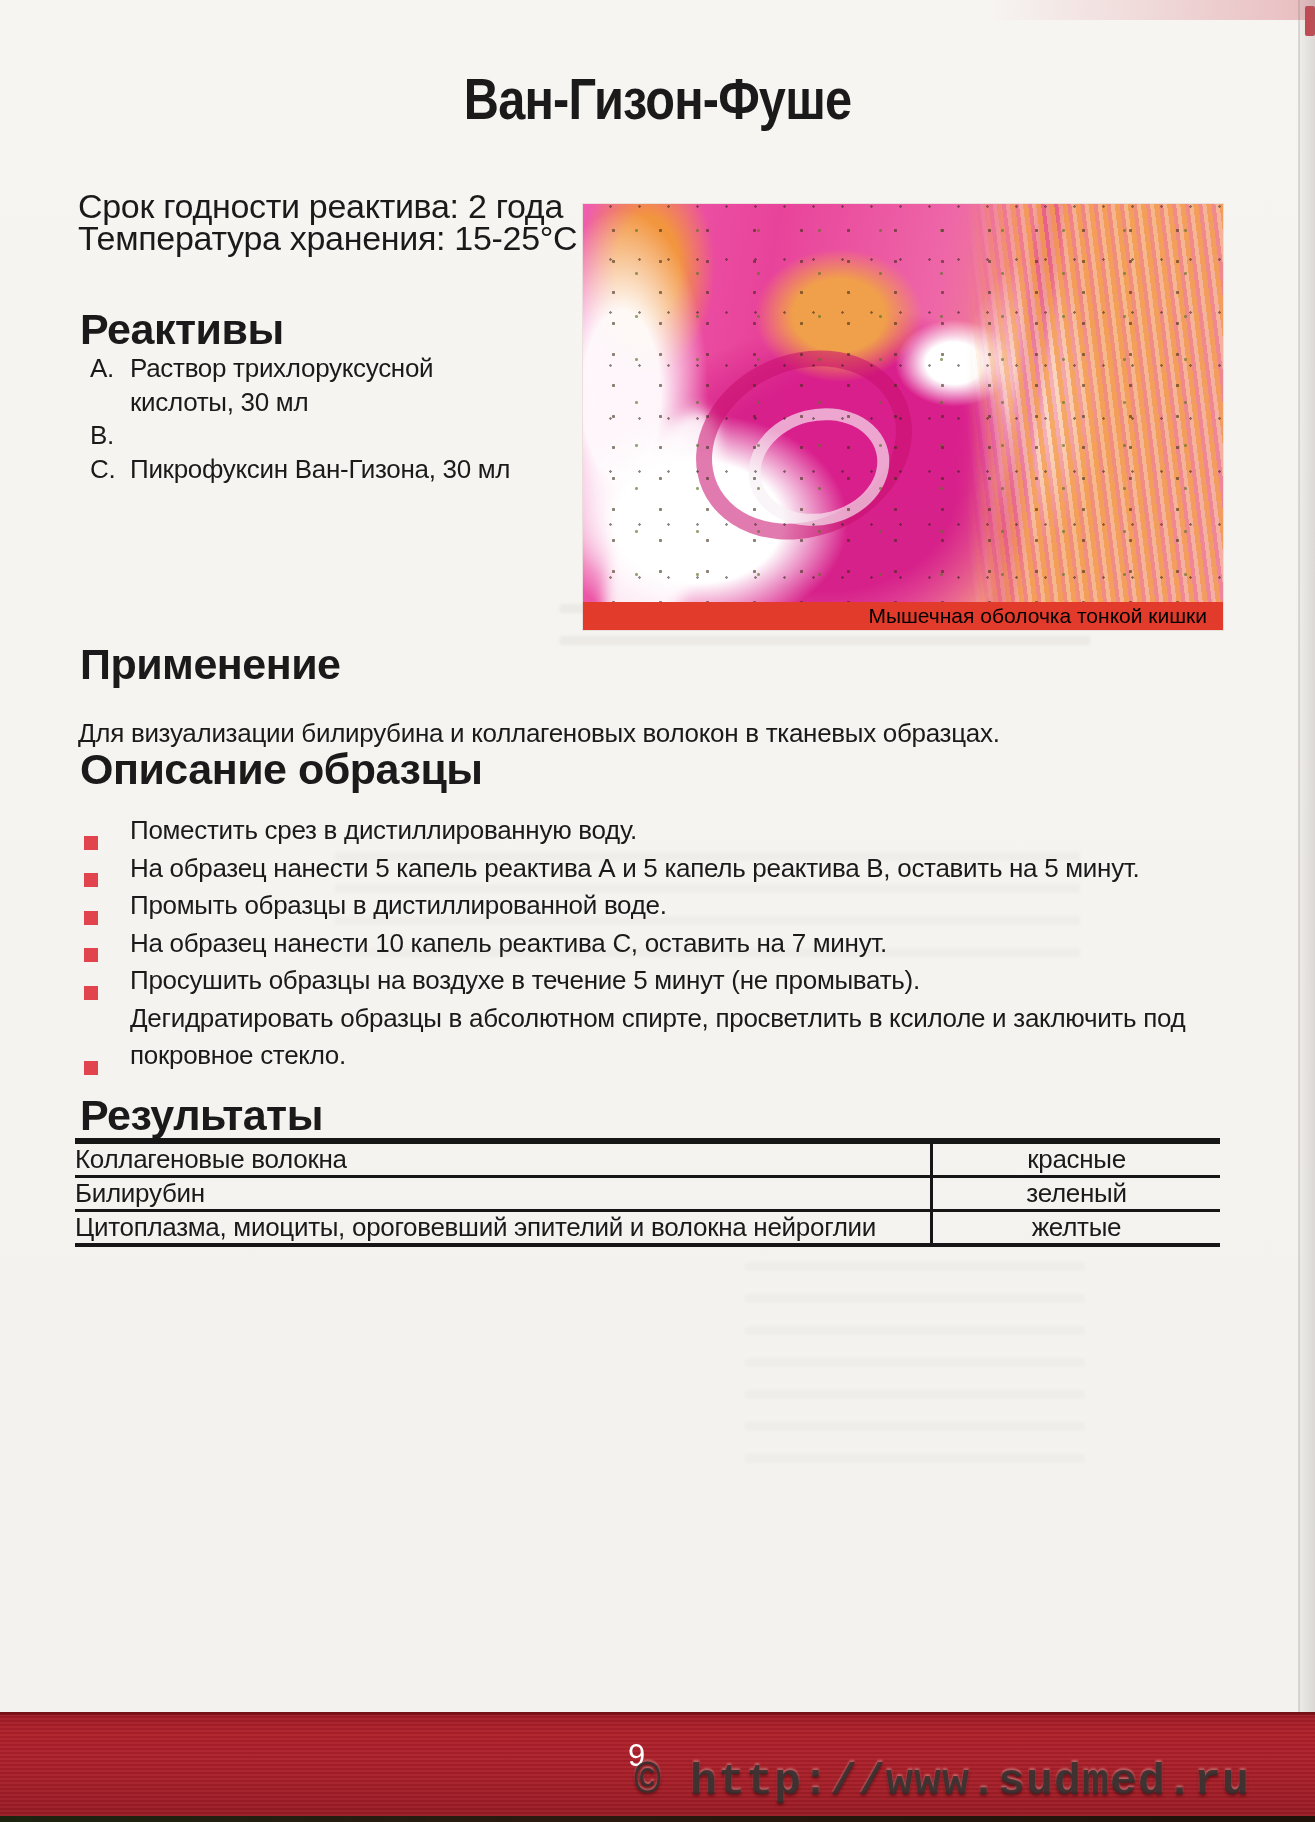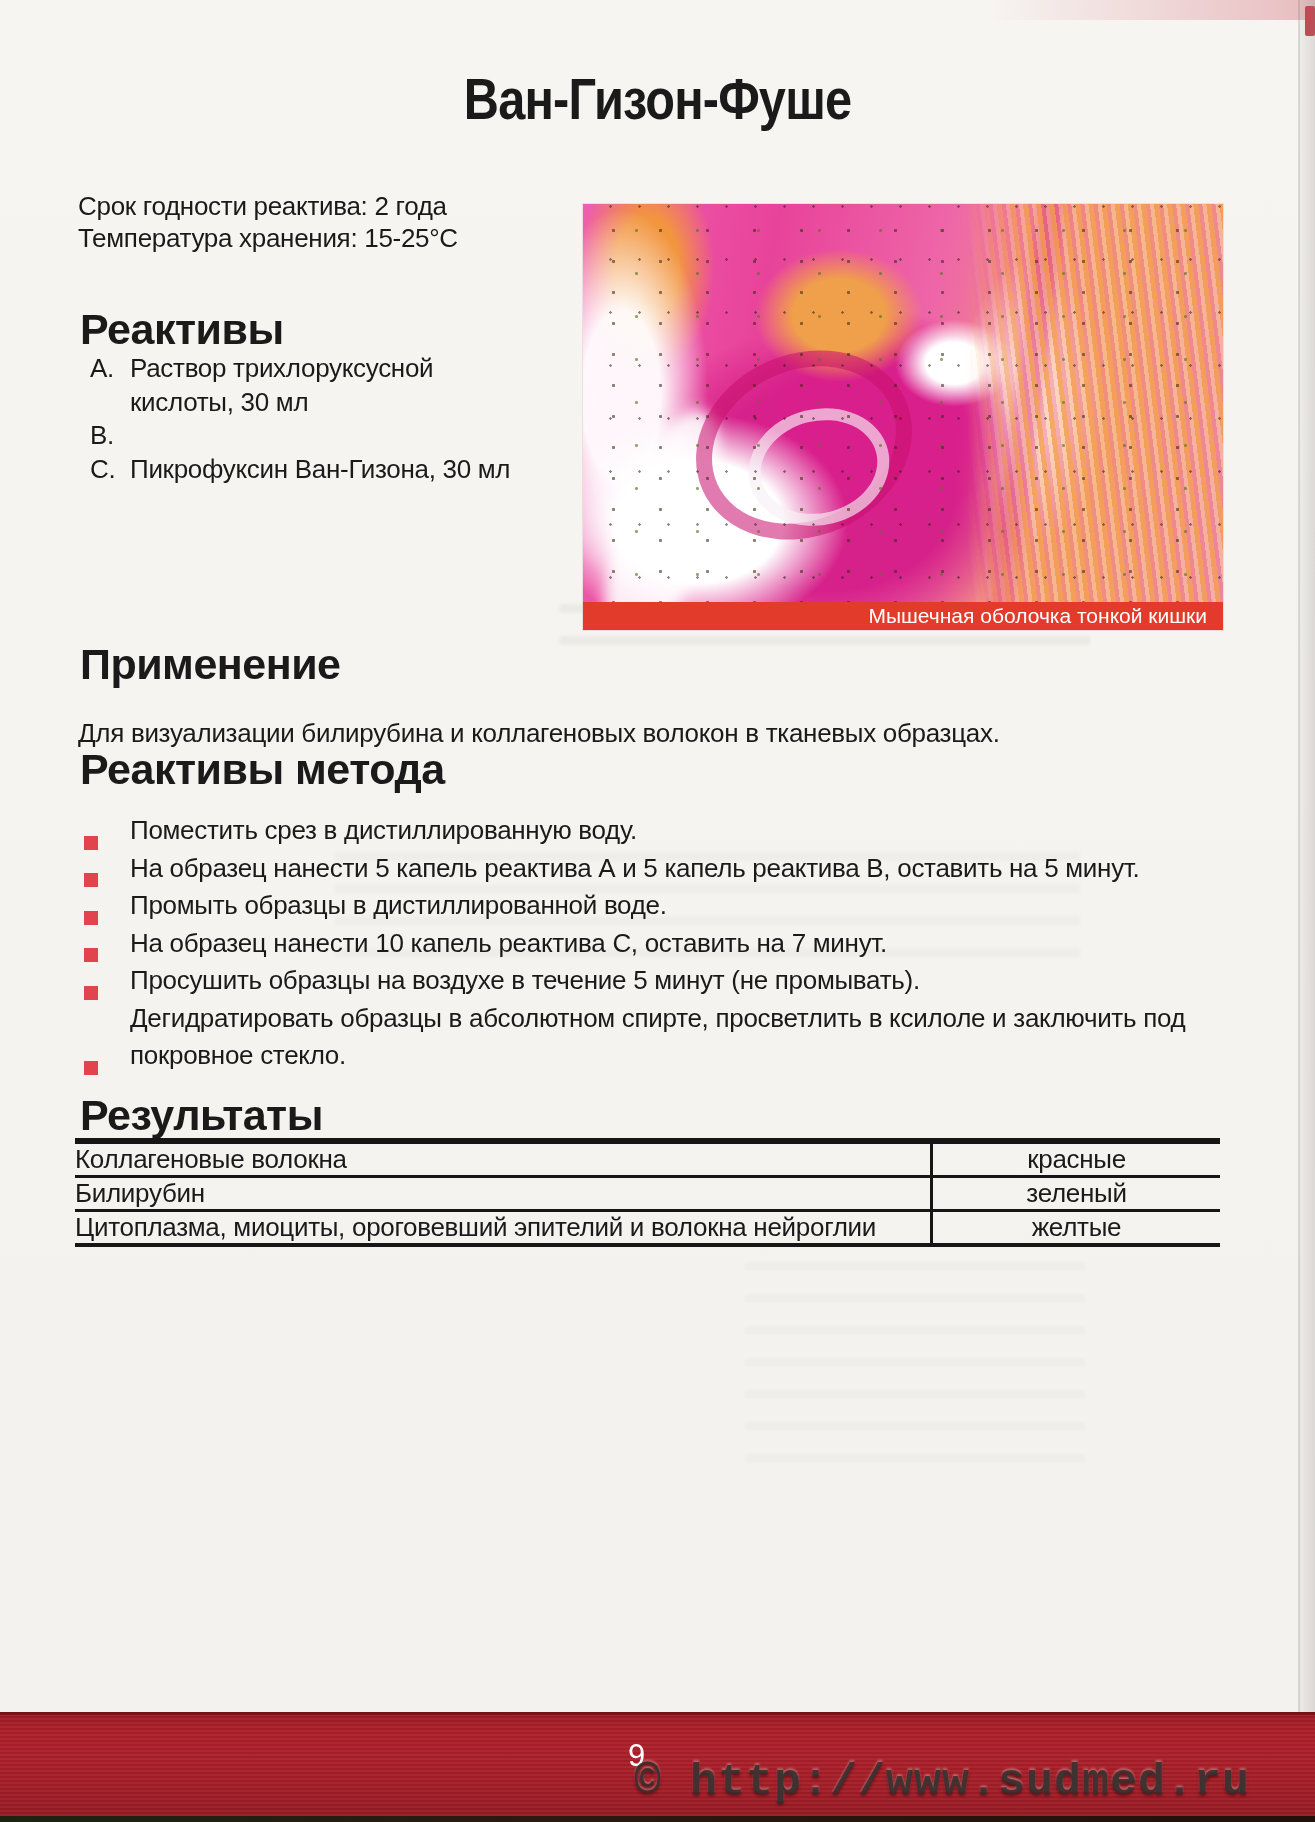--- a/index.html
+++ b/index.html
@@ -27,21 +27,21 @@
   .bleed{position:absolute;filter:blur(1.5px);opacity:.35;
     background:repeating-linear-gradient(180deg,rgba(140,130,115,.25) 0 9px,rgba(140,130,115,0) 9px 32px);}
   .bleed1{left:560px;top:604px;width:530px;height:54px;}
   .bleed2{left:335px;top:852px;width:745px;height:118px;opacity:.22;}
   .bleed3{left:745px;top:1262px;width:340px;height:210px;opacity:.18;}
 
   .title{position:absolute;left:0;right:0;top:70px;margin:0;text-align:center;
     font-size:58px;line-height:1;font-weight:bold;letter-spacing:-1px;
     transform:scaleX(.84);transform-origin:center;}
 
-  .info{position:absolute;left:78px;top:190px;font-size:26px;line-height:32px;letter-spacing:-.3px;}
+  .info{position:absolute;left:78px;top:190px;font-size:34px;line-height:32px;letter-spacing:-.3px;}
 
   .h2{position:absolute;margin:2px;font-size:43px;line-height:1;font-weight:bold;letter-spacing:-.5px;}
   #h-reagents{left:78px;top:306px;}
   #h-app{left:78px;top:641px;}
   #h-method{left:78px;top:746px;}
   #h-results{left:78px;top:1092px;}
 
   .reagent-list{position:absolute;left:90px;top:352px;font-size:26px;line-height:33.5px;letter-spacing:-.3px;}
   .reagent{display:flex;}
   .reagent .letter{width:40px;flex:0 0 40px;}
@@ -74,21 +74,21 @@
     background:linear-gradient(180deg,rgba(210,20,120,.55),rgba(210,20,120,.25));
     filter:blur(4px);transform:rotate(7deg);}
   .speckles{position:absolute;inset:0;opacity:.75;
     background-image:
       radial-gradient(circle,rgba(60,45,20,.8) 0 1.3px,transparent 1.9px),
       radial-gradient(circle,rgba(92,112,40,.85) 0 1.2px,transparent 1.8px),
       radial-gradient(circle,rgba(45,32,22,.7) 0 1px,transparent 1.5px);
     background-size:47px 31px,61px 43px,29px 53px;
     background-position:7px 11px,23px 5px,13px 29px;}
   figcaption.caption{position:absolute;left:0;right:0;bottom:0;height:28px;
-    background:var(--caption-bar);color:#ffffff;font-size:21px;line-height:28px;
+    background:var(--caption-bar);color:#000000;font-size:21px;line-height:28px;
     text-align:right;padding-right:16px;box-sizing:border-box;}
 
   .app-text{position:absolute;left:78px;top:692px;font-size:26px;letter-spacing:-.3px;}
 
   .method-list{position:absolute;left:84px;top:812px;width:1145px;margin:0;padding:0;list-style:none;}
   .method-list li{display:flex;align-items:flex-end;}
   .sq{flex:0 0 14px;width:14px;height:14px;margin:11px 32px 0 0;background:var(--bullet);}
   .step-text{font-size:26px;line-height:37.5px;letter-spacing:-.3px;white-space:pre-line;}
 
   table.results{position:absolute;left:75px;top:1138px;width:1145px;border-collapse:collapse;
@@ -155,21 +155,21 @@
       <div class="magenta-streak"></div>
       <div class="fibers"></div>
       <div class="speckles"></div>
     </div>
     <figcaption class="caption">Мышечная оболочка тонкой кишки</figcaption>
   </figure>
 
   <h2 class="h2" id="h-app">Применение</h2>
   <p class="app-text">Для визуализации билирубина и коллагеновых волокон в тканевых образцах.</p>
 
-  <h2 class="h2" id="h-method">Реактивы метода</h2>
+  <h2 class="h2" id="h-method">Описание образцы</h2>
   <ul class="method-list">
     <li>
       <span class="sq"></span>
       <span class="step-text">Поместить срез в дистиллированную воду.</span>
     </li>
     <li>
       <span class="sq"></span>
       <span class="step-text">На образец нанести 5 капель реактива А и 5 капель реактива В,  оставить на 5 минут.</span>
     </li>
     <li>

